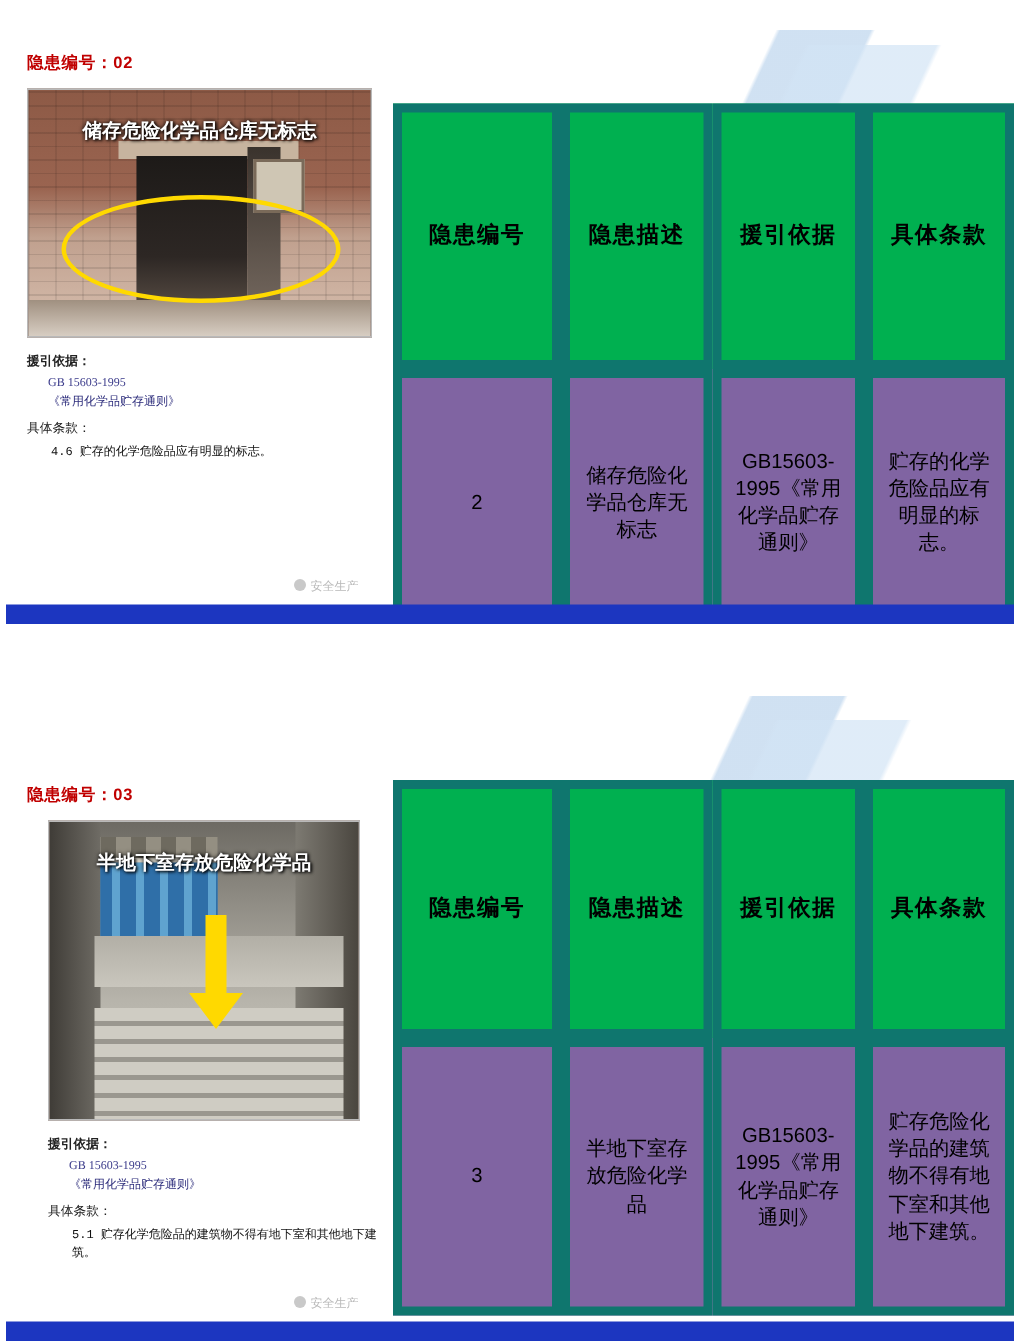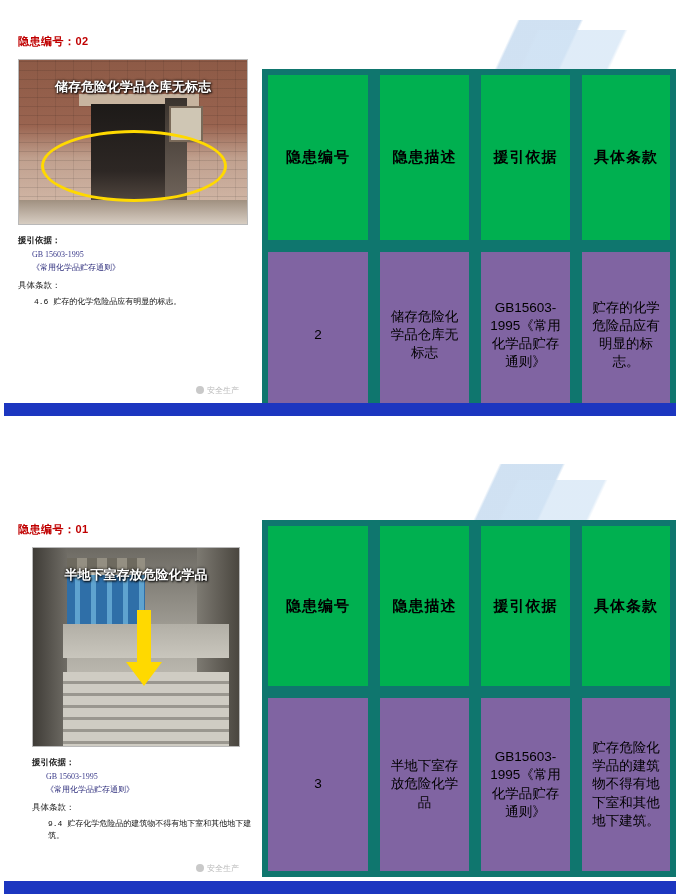--- a/index.html
+++ b/index.html
@@ -314,39 +314,39 @@
     </div>
   </div>
 
   <div class="slide slide2" style="top:424px; height:470px;">
     <div class="slide-inner">
 
       <div class="wm wm1" style="top:40px;left:380px;"></div>
       <div class="wm wm2" style="top:56px;left:320px;"></div>
 
       <div class="doc-col" style="padding-top:98px;">
-        <div class="doc-title">隐患编号：01</div>
+        <div class="doc-title">隐患编号：03</div>
 
         <div class="photo" style="width:208px;height:200px;margin-left:14px;">
           <div class="ph2-bg"></div>
           <div class="ph2-left-wall"></div>
           <div class="ph2-right-wall"></div>
           <div class="ph2-drums2"></div>
           <div class="ph2-drums"></div>
           <div class="ph2-floor"></div>
           <div class="ph2-steps"></div>
           <div class="arrow"></div>
           <div class="photo-caption">半地下室存放危险化学品</div>
         </div>
 
         <div class="doc-sub" style="margin-left:14px;">援引依据：</div>
         <div class="doc-line" style="margin-left:28px;">GB 15603-1995</div>
         <div class="doc-line alt" style="margin-left:28px;">《常用化学品贮存通则》</div>
         <div class="doc-sub2" style="margin-left:14px;">具体条款：</div>
-        <div class="doc-clause" style="margin-left:30px;">9.4  贮存化学危险品的建筑物不得有地下室和其他地下建筑。</div>
+        <div class="doc-clause" style="margin-left:30px;">5.1  贮存化学危险品的建筑物不得有地下室和其他地下建筑。</div>
 
         <div class="doc-wm">
           <span class="dot"></span><span>安全生产</span>
         </div>
       </div>
 
       <table class="tbl" style="top:96px;">
         <tbody>
             <tr>
           <td class="th col-a">隐患编号</td>

